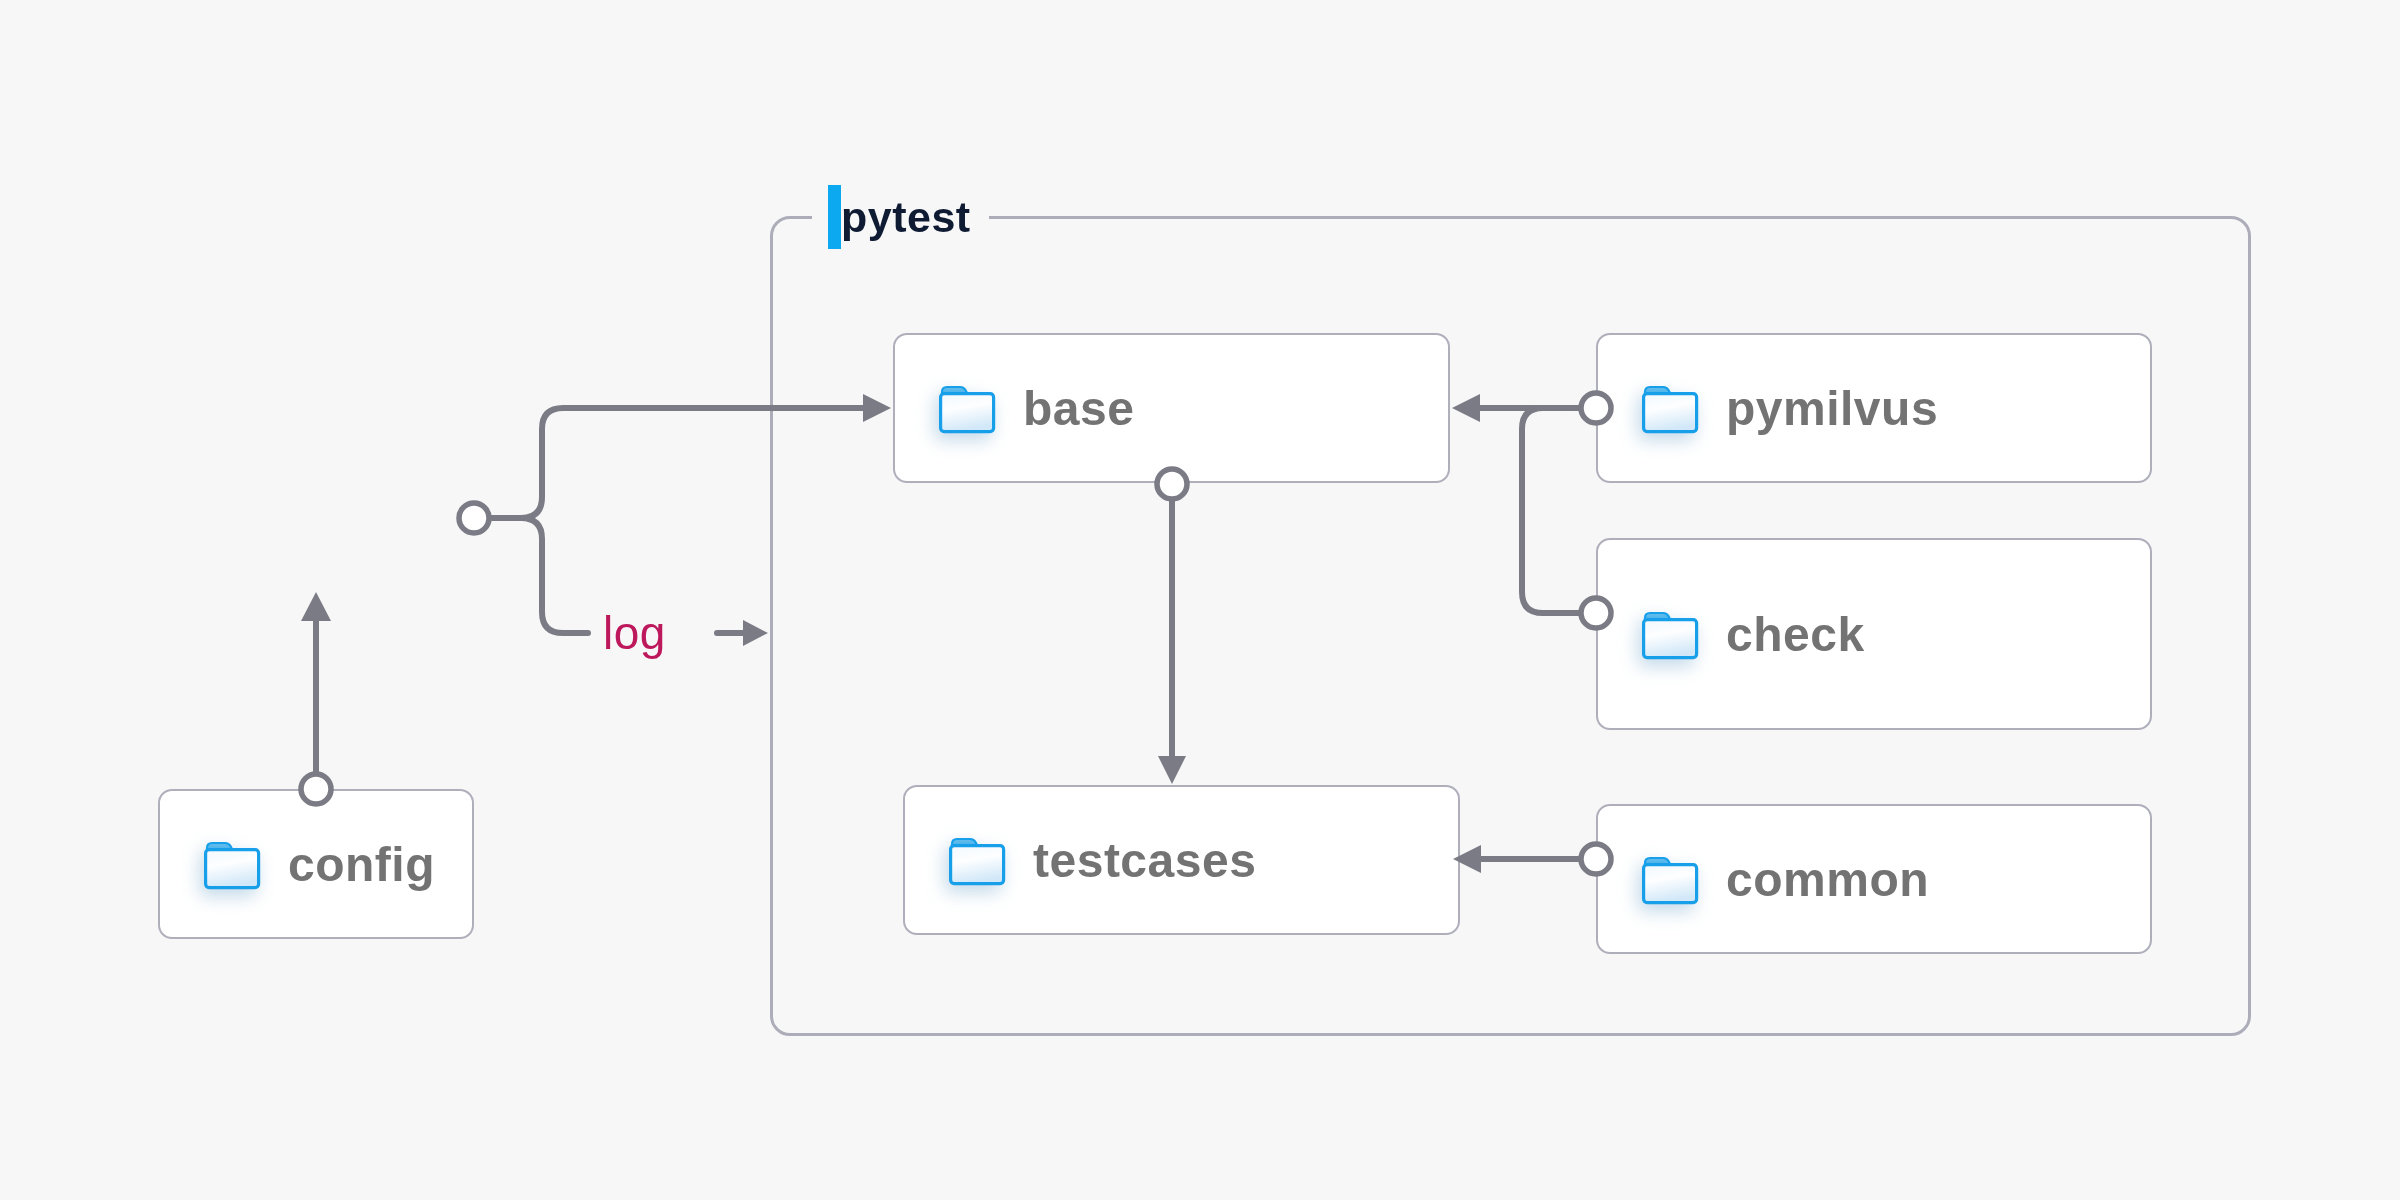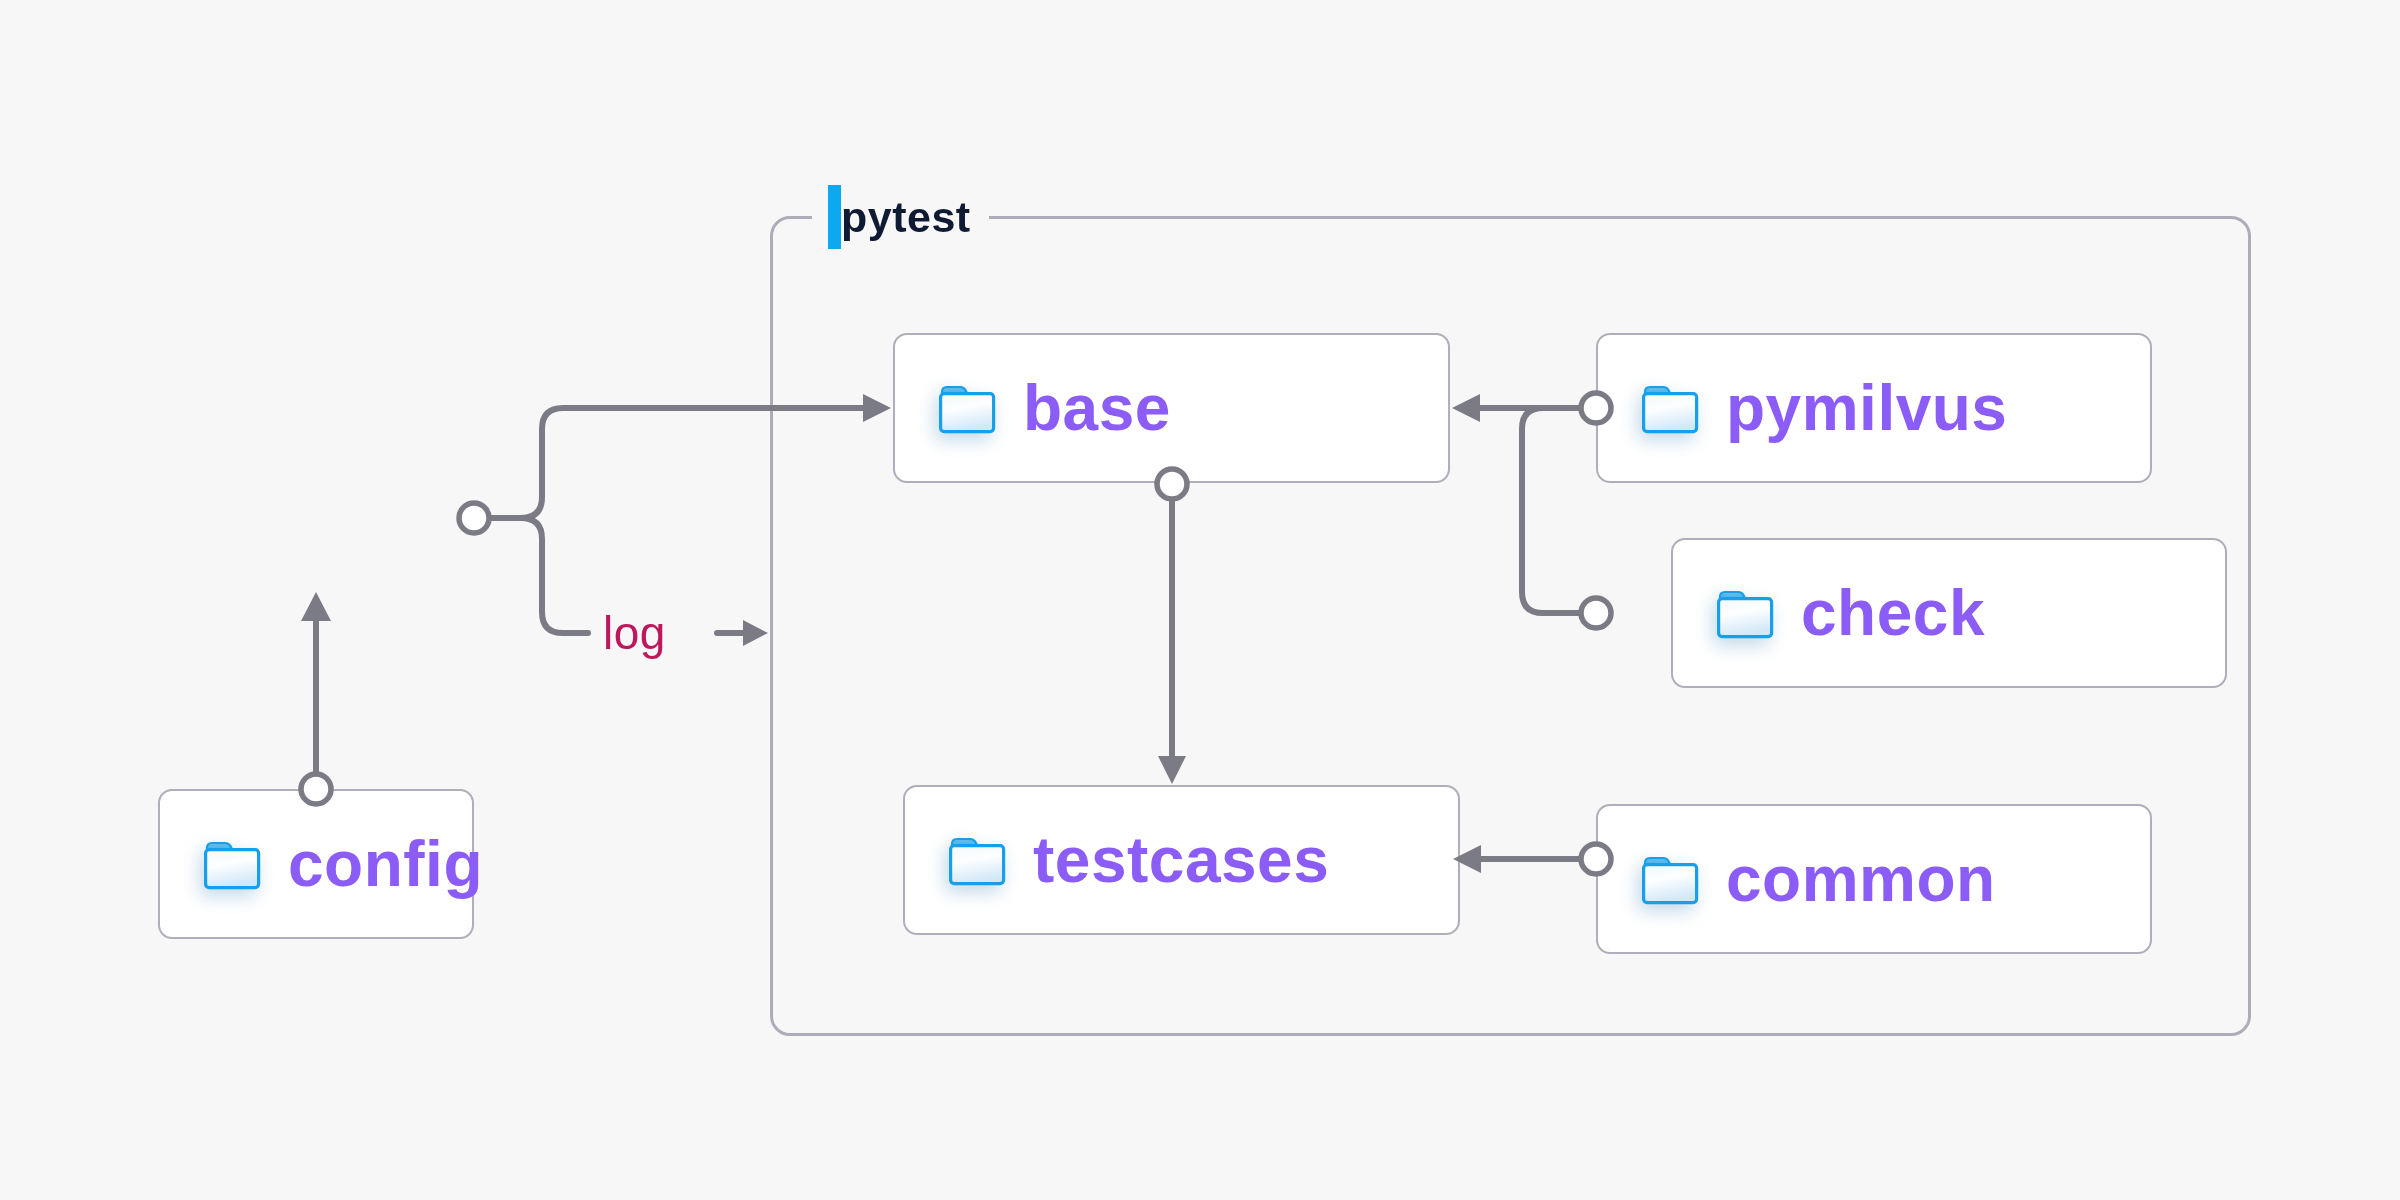--- a/index.html
+++ b/index.html
@@ -16,27 +16,27 @@
     position:absolute;left:812px;top:184px;height:66px;z-index:2;
     display:flex;align-items:center;background:#F7F7F8;padding:0 18px 0 16px;
   }
   .accent-bar{width:13px;height:64px;background:#0DA9F0;}
   .group-label-text{font-size:43px;font-weight:700;color:#0F1B33;letter-spacing:.5px;}
   
   .node{
     position:absolute;background:#FFFFFF;border:2.5px solid #AFAFBC;border-radius:14px;
     display:flex;align-items:center;gap:24px;padding-left:40px;box-sizing:border-box;z-index:3;
   }
-  .node-label{font-size:64px;font-weight:700;color:#8b5cf6;letter-spacing:.5px;}
+  .node-label{font-size:48px;font-weight:700;color:#737373;letter-spacing:.5px;}
   .folder{width:64px;height:56px;filter:drop-shadow(-4px 7px 9px rgba(73,139,189,.33));flex:0 0 auto;}
   .n-utils{left:158px;top:443px;width:316px;height:150px;}
   .n-config{left:158px;top:789px;width:316px;height:150px;}
   .n-base{left:893px;top:333px;width:557px;height:150px;}
   .n-pymilvus{left:1596px;top:333px;width:556px;height:150px;}
-  .n-check{left:1671px;top:538px;width:556px;height:150px;}
+  .n-check{left:1596px;top:538px;width:556px;height:192px;}
   .n-testcases{left:894px;top:785px;width:557px;height:150px;margin-left:9px;}
   .n-common{left:1596px;top:784px;width:556px;height:150px;margin-top:20px;}
   
   .wires{position:absolute;left:0;top:0;width:2400px;height:1200px;z-index:5;pointer-events:none;}
   .wires path{fill:none;stroke:#7B7B86;stroke-width:6;stroke-linecap:round;stroke-linejoin:round;}
   .wires polygon{fill:#7B7B86;stroke:none;}
   .wires circle{fill:#FFFFFF;stroke:#7B7B86;stroke-width:5.5;}
   
   .log-label{
     position:absolute;left:603px;top:602px;height:62px;line-height:62px;z-index:4;

